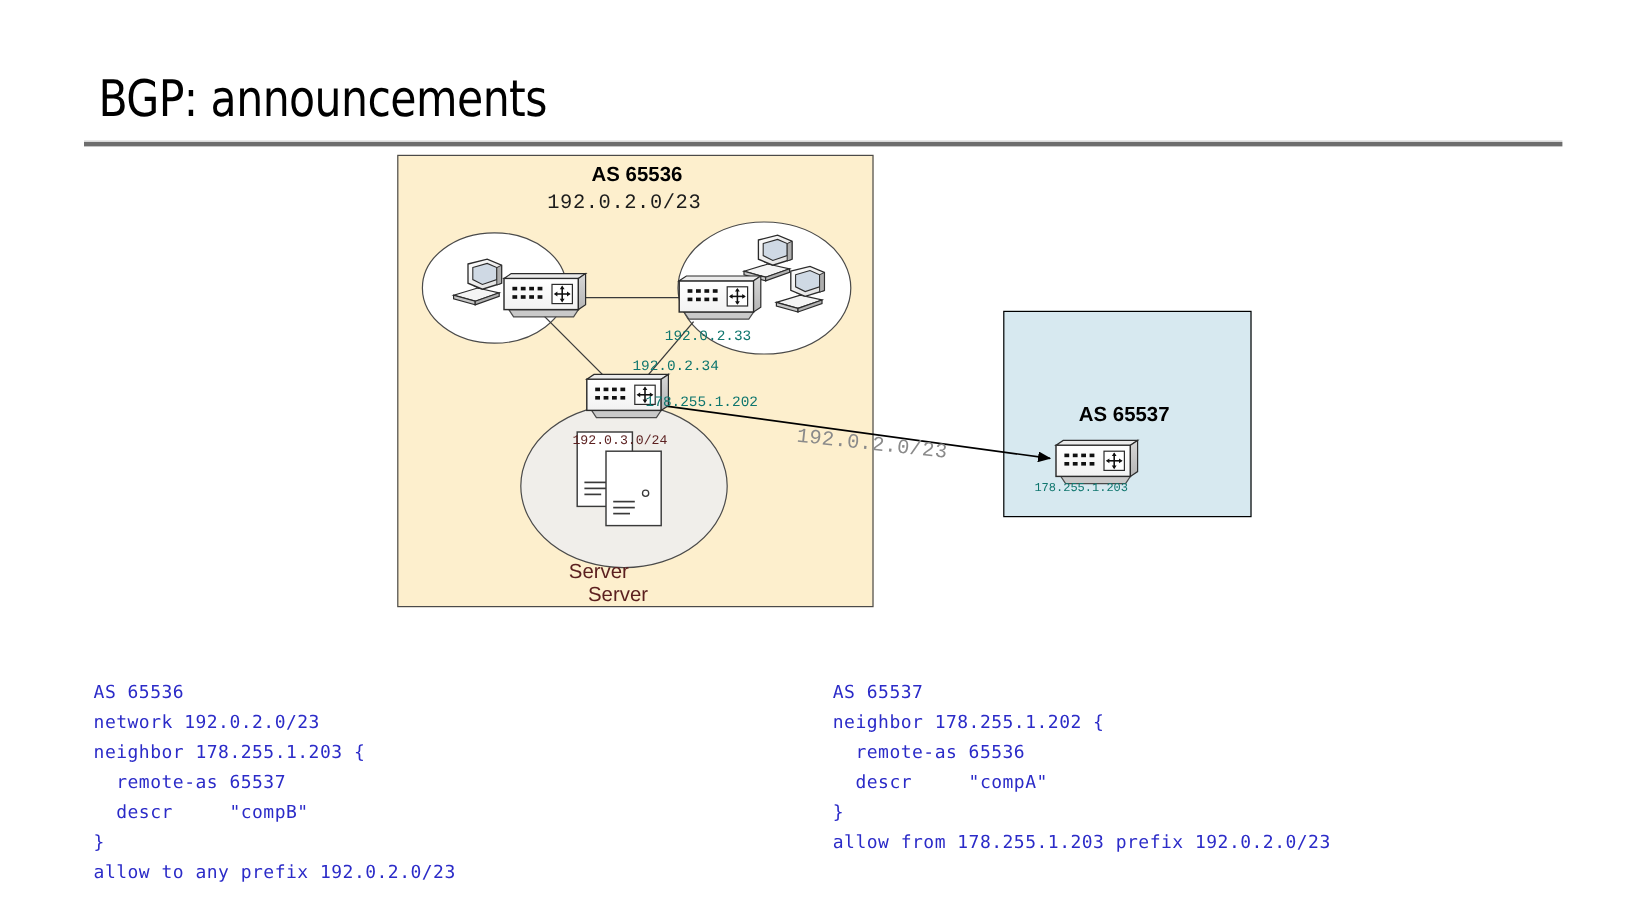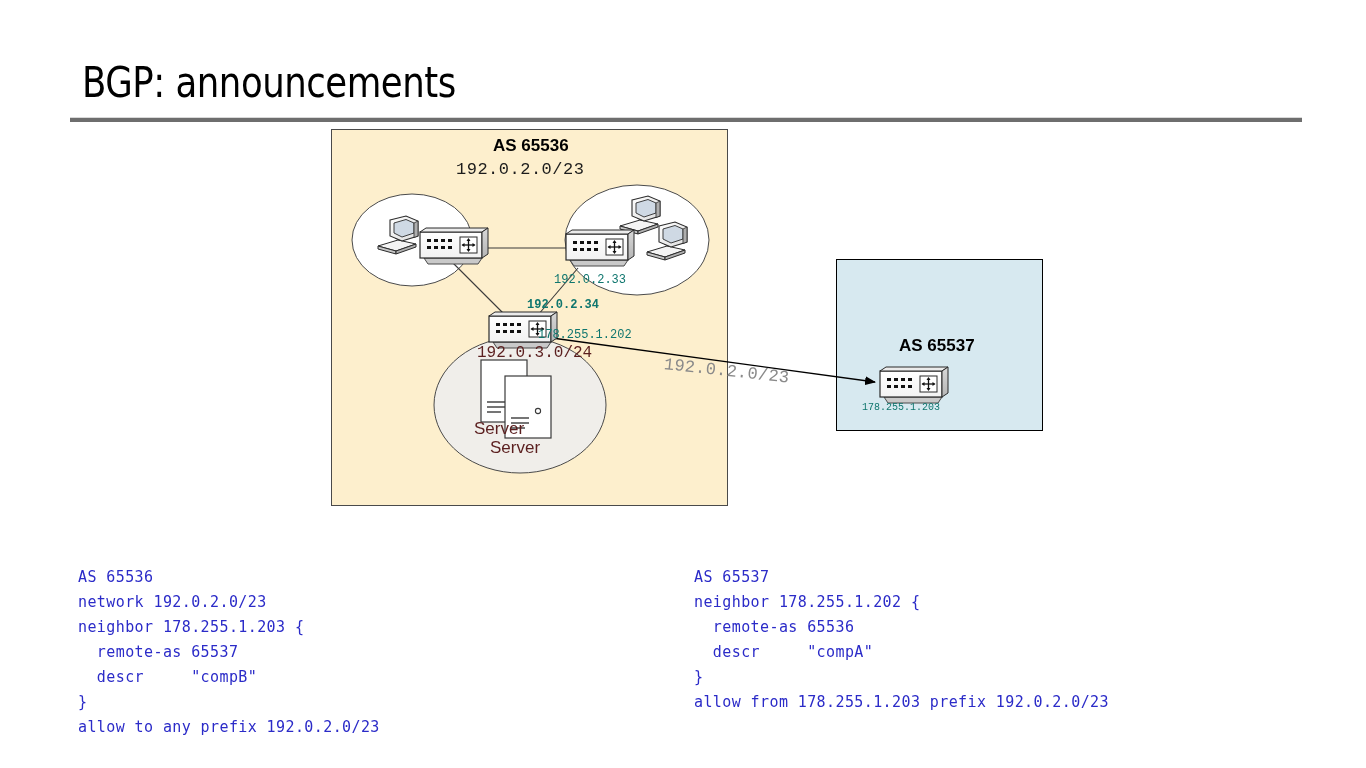--- a/index.html
+++ b/index.html
@@ -98,20 +98,21 @@
     color: #1c1c1c;
     white-space: nowrap;
     letter-spacing: 0.5px;
   }
   .server-label {
     position: absolute;
     font-family: "Liberation Sans", sans-serif;
     font-size: 17px;
     color: #5b1f1f;
     white-space: nowrap;
+    margin-top: 48px;
   }
   #route-adv-label {
     position: absolute;
     left: 665px;
     top: 355px;
     font-family: "Liberation Mono", monospace;
     font-size: 17px;
     color: #8a8a8a;
     white-space: nowrap;
     transform: rotate(6.2deg);
@@ -259,23 +260,23 @@
   <g transform="translate(505,376)">
         <use href="#serverGlyph"></use>
       </g>
 </svg>
 </div>
 
 <div class="as-title" style="left:493px; top:136px;">AS 65536</div>
 <div class="prefix-big" style="left:456px; top:160px;">192.0.2.0/23</div>
 
 <div class="mono-label dark" style="left:554px; top:273px; font-size:12px;">192.0.2.33</div>
-<div class="mono-label dark" style="left:527px; top:298px; font-size:12px;font-weight:bold;">192.0.2.34</div>
+<div class="mono-label dark" style="left:527px; top:298px; font-size:12px;">192.0.2.34</div>
 <div class="mono-label dark" style="left:538px; top:328px; font-size:12px;">178.255.1.202</div>
-<div class="mono-label" style="left:477px; top:344px; font-size:16px;">192.0.3.0/24</div>
+<div class="mono-label" style="left:477px; top:362px; font-size:11px;">192.0.3.0/24</div>
 
 <div class="server-label" style="left:474px; top:419px;">Server</div>
 <div class="server-label" style="left:490px; top:438px;">Server</div>
 
 <div class="as-title" style="left:899px; top:336px;">AS 65537</div>
 <div class="mono-label dark" style="left:862px; top:402px; font-size:10px;">178.255.1.203</div>
 
 <div id="route-adv-label">192.0.2.0/23</div>
 
 <pre class="code-block" id="code-left">AS 65536

